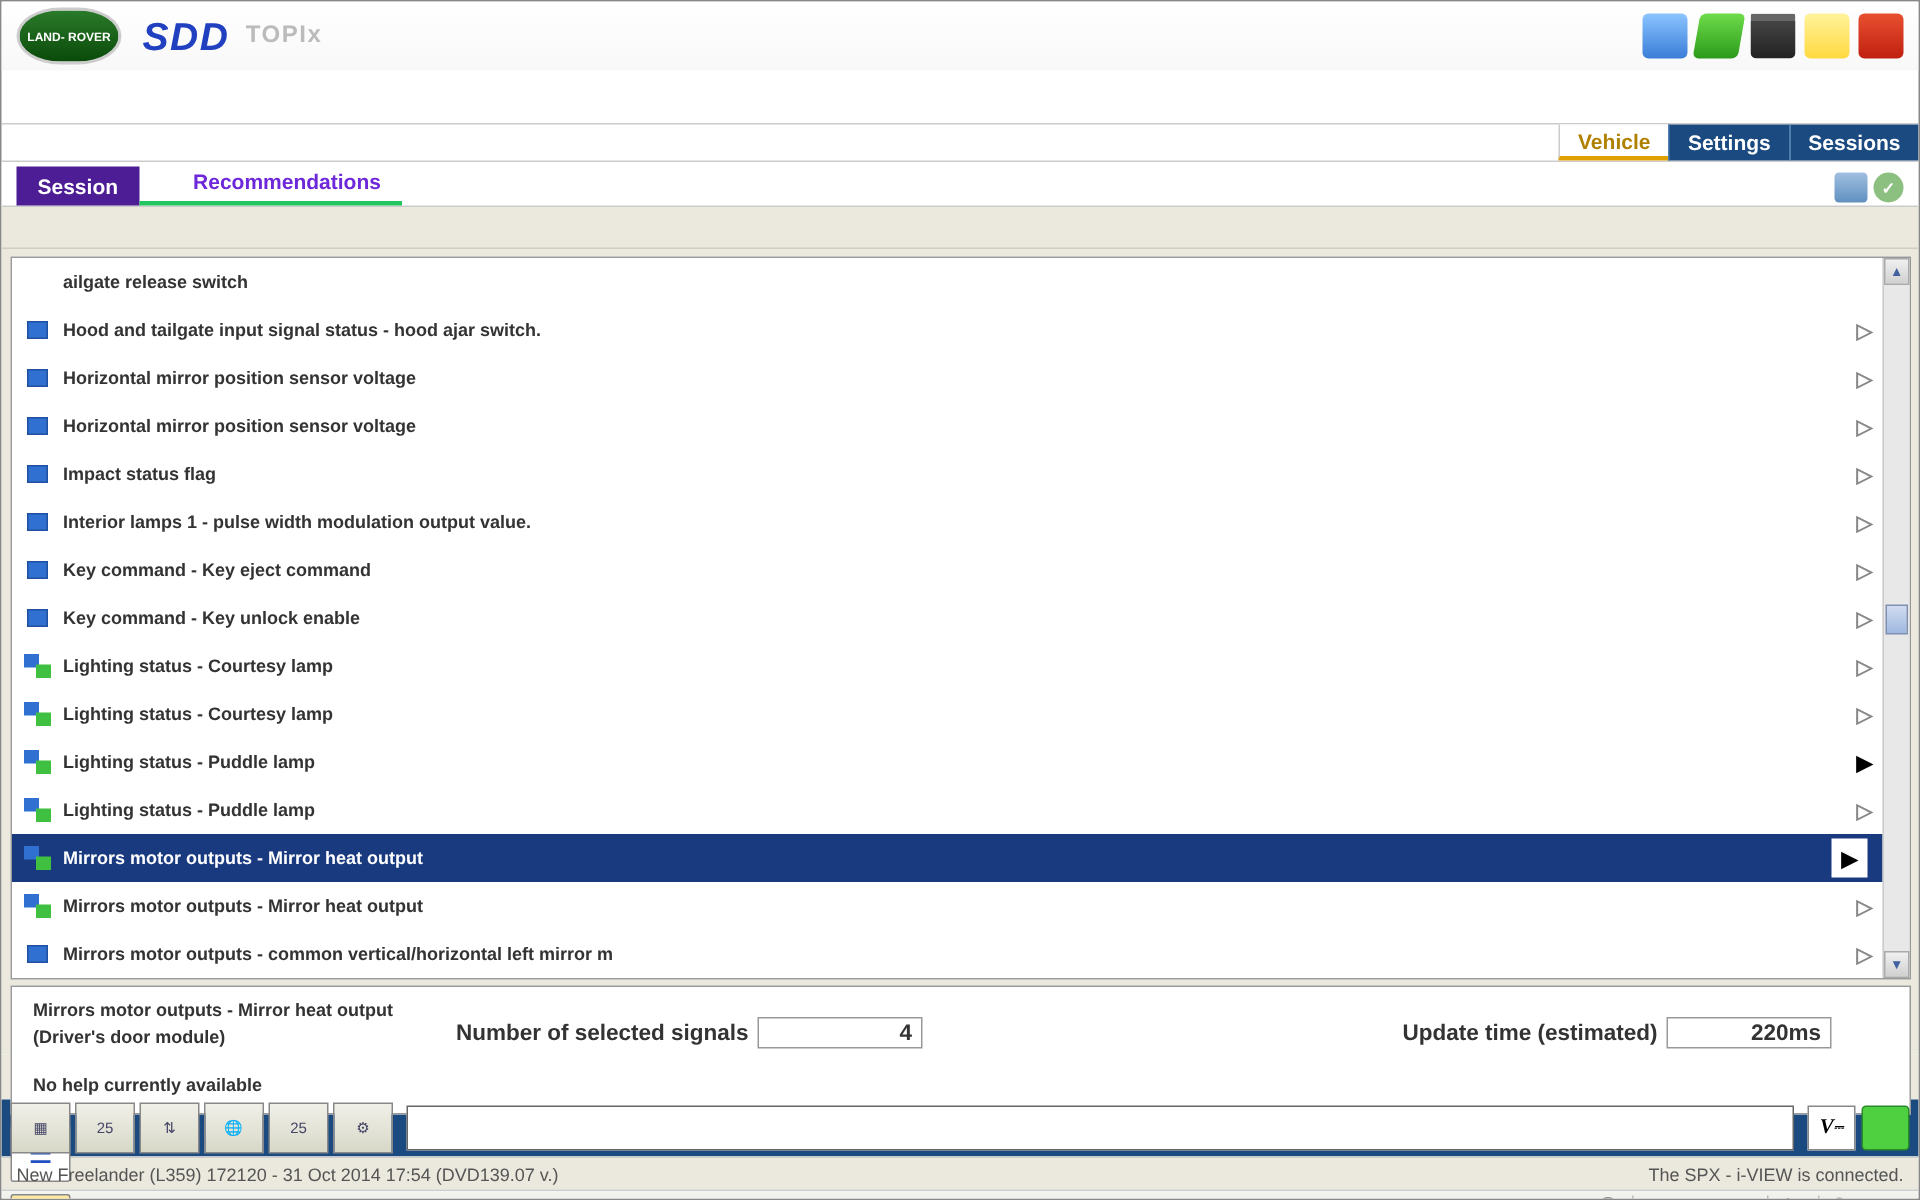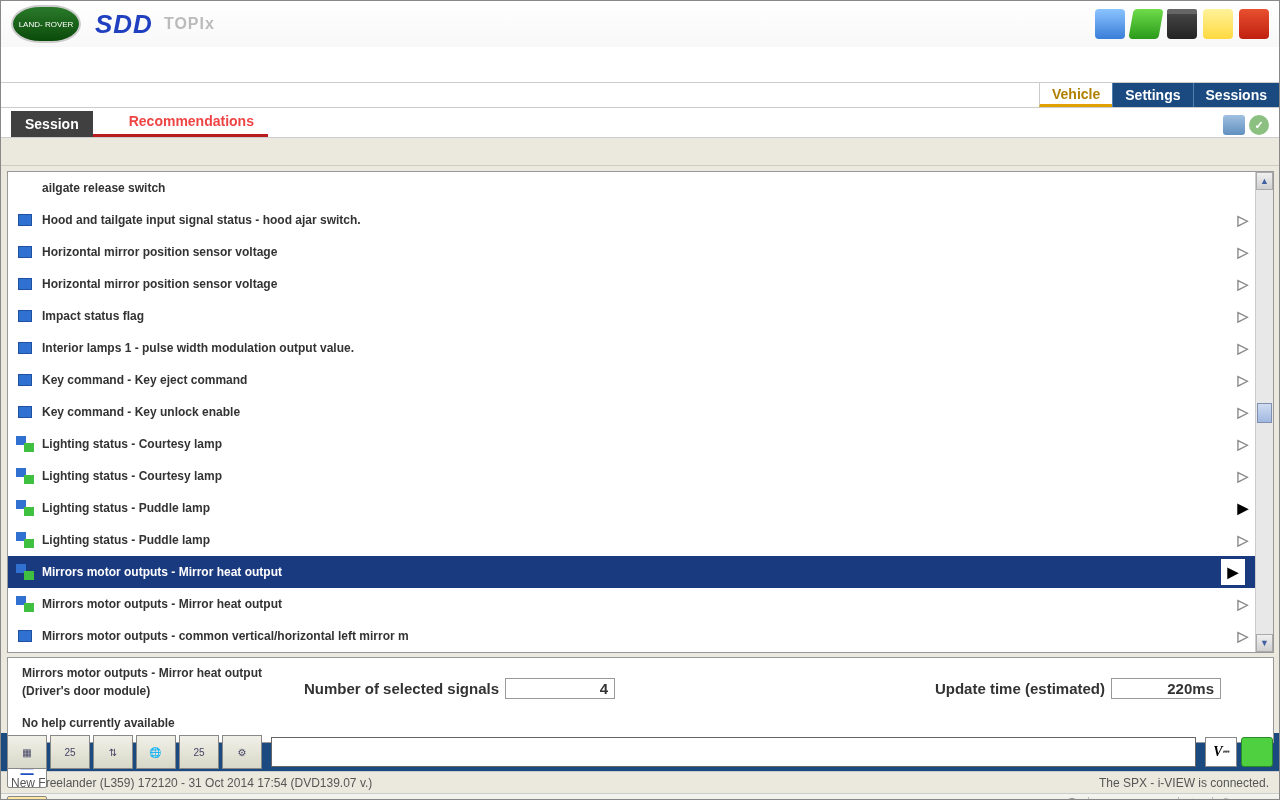--- a/index.html
+++ b/index.html
@@ -1,37 +1,37 @@
 <!DOCTYPE html>
 <html><head>
 <meta charset="utf-8">
 <style>
 * { box-sizing: border-box; margin: 0; padding: 0; }
 body { font-family: Arial, sans-serif; font-size: 12px; width: 1280px; height: 800px; background: #fff; overflow: hidden; position: relative; border: 1px solid #888; }
 .header { height: 46px; background: linear-gradient(#fff, #f8f8f8); display: flex; align-items: center; padding: 0 10px; position: relative; }
-.logo-lr { width: 70px; height: 38px; background: linear-gradient(#2a7a2a, #0a4a0a); border-radius: 50%/60%; display: flex; align-items: center; justify-content: center; color: #fff; font-size: 8px; font-weight: normal; text-align: right; line-height: 9px; border: 2px solid #ccc; }
+.logo-lr { width: 70px; height: 38px; background: linear-gradient(#2a7a2a, #0a4a0a); border-radius: 50%/60%; display: flex; align-items: center; justify-content: center; color: #fff; font-size: 8px; font-weight: bold; text-align: right; line-height: 9px; border: 2px solid #ccc; }
 .logo-sdd { color: #2040c0; font-size: 26px; font-weight: bold; font-style: italic; margin-left: 14px; letter-spacing: 1px; }
 .logo-topix { color: #bbb; font-size: 16px; font-weight: bold; margin-left: 11px; letter-spacing: 1px; }
 .watermark { position: absolute; left: 50%; transform: translateX(-50%); color: #2fce13; font-size: 22px; font-weight: bold; font-style: italic; letter-spacing: 1px; }
 .header-icons { margin-left: auto; display: flex; gap: 6px; }
 .hicon { width: 30px; height: 30px; border-radius: 4px; }
 .hic-blue { background: linear-gradient(#8bc4ff, #3a7dd8); }
 .hic-green { background: linear-gradient(#6fdc4a, #2a9a1a); transform: skewX(-10deg); }
 .hic-dark { background: linear-gradient(#444, #222); border-radius: 2px 2px 4px 4px; border-top: 5px solid #666; }
 .hic-yellow { background: linear-gradient(#fff29a, #ffd940); }
 .hic-red { background: linear-gradient(#e85030, #c02010); }
 
 .navbar { height: 26px; border-top: 1px solid #ccc; border-bottom: 1px solid #ccc; display: flex; justify-content: flex-end; align-items: stretch; margin-top: 35px; }
 .nav-item { padding: 0 12px; display: flex; align-items: center; font-size: 14px; font-weight: bold; color: #fff; background: #1a4a80; border-left: 1px solid #5080b0; cursor: pointer; }
 .nav-item.active { background: #fff; color: #b08000; border-bottom: 3px solid #e0a000; border-left: 1px solid #ccc; }
 
 .tabbar { height: 30px; background: #fff; display: flex; align-items: flex-end; padding-left: 10px; border-bottom: 1px solid #ccc; position: relative; }
 .tab { padding: 5px 14px; font-size: 14px; font-weight: bold; cursor: pointer; }
-.tab.active { background: #404040; color: #fff; margin-top: 16px; }
-.tab.inactive { color: #ef4444; border-bottom: 3px solid #b91c1c; padding-left: 36px; }
+.tab.active { background: #4c1d95; color: #fff; margin-top: 16px; }
+.tab.inactive { color: #6d28d9; border-bottom: 3px solid #22c55e; padding-left: 36px; }
 .tabbar-right { position: absolute; right: 10px; bottom: 2px; display: flex; gap: 4px; }
 .cam-icon { width: 22px; height: 20px; background: linear-gradient(#a0c0e0, #6090c0); border-radius: 3px; }
 .green-dot { width: 20px; height: 20px; background: #8cc080; border-radius: 50%; display: flex; align-items: center; justify-content: center; color: #fff; font-size: 11px; font-weight: bold; }
 
 .spacer { height: 28px; background: #ebe9de; border-bottom: 1px solid #d0cec0; }
 
 .main { display: flex; padding: 5px 5px 0 6px; gap: 4px; background: #ebe9de; height: 510px; flex-direction: column; }
 .left-panel { flex: 1; background: #fff; border: 1px solid #999; position: relative; display: flex; }
 .signal-list { flex: 1; overflow: hidden; }
 .signal-row { height: 32px; display: flex; align-items: center; padding-left: 10px; font-size: 12px; font-weight: bold; color: #333; cursor: pointer; position: relative; }

